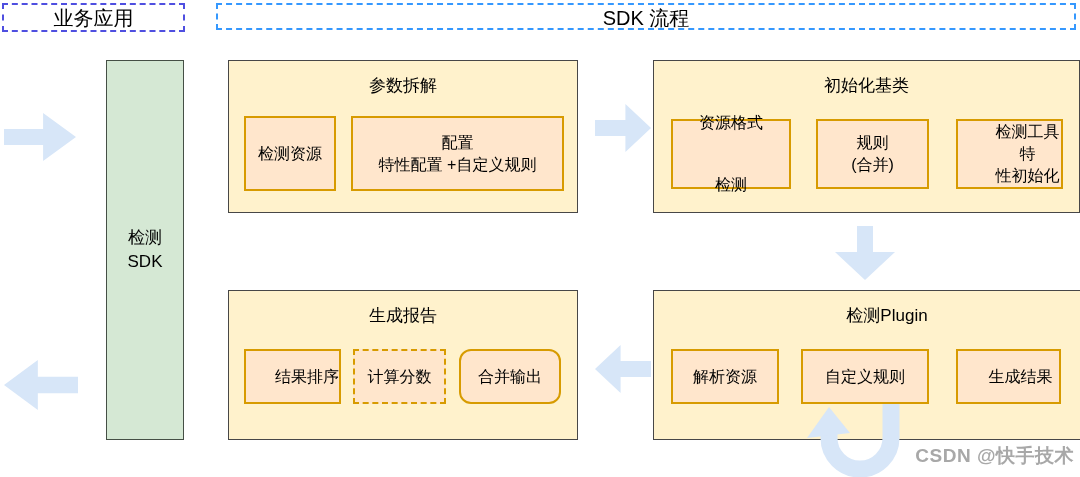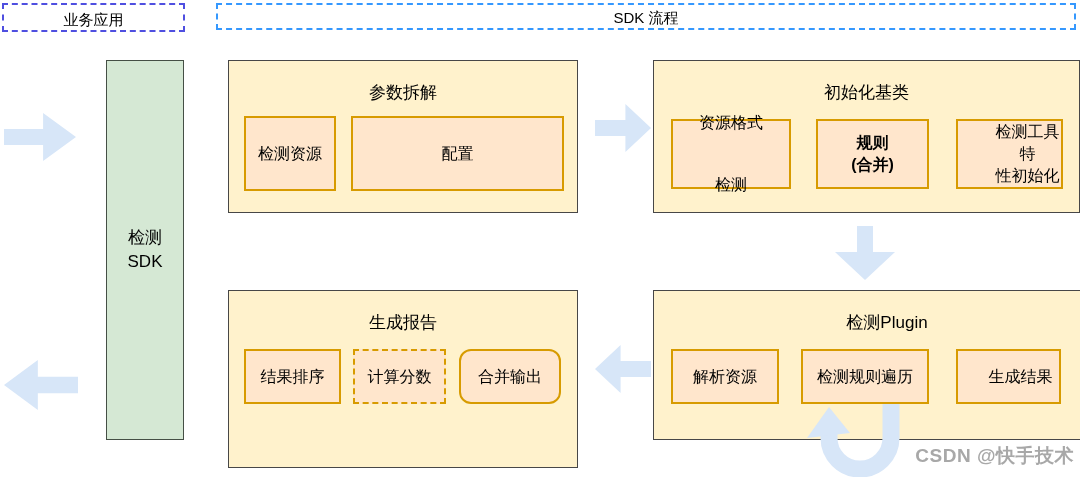--- a/index.html
+++ b/index.html
@@ -6,43 +6,43 @@
   body{
     width:1080px;height:477px;position:relative;overflow:hidden;
     background:#ffffff;
     font-family:"Liberation Sans","DejaVu Sans",sans-serif;
     color:#000;
   }
   .abs{position:absolute;box-sizing:border-box;}
   
   .hdr{
     background:#ffffff;
-    display:flex;align-items:flex-end;justify-content:center;
-    font-size:15px;
+    display:flex;align-items:flex-start;justify-content:center;
+    font-size:20px;
   }
   .hdr-business{left:2px;top:3px;width:183px;height:29px;border:2px dashed #4f4fe0;}
   .hdr-flow{left:216px;top:3px;width:860px;height:27px;border:2px dashed #3598fe;}
   
   .sdkbar{
     left:106px;top:60px;width:78px;height:380px;
     background:#d5e8d4;border:1px solid #454f45;
     display:flex;flex-direction:column;align-items:center;justify-content:center;
     font-size:17px;line-height:24px;
   }
   
   .group{
     background:#fff2cc;border:1px solid #474747;
   }
   .group .gtitle{
-    text-align:center;padding-top:22px;font-size:17px;line-height:20px;
+    text-align:center;padding-top:15px;font-size:17px;line-height:20px;
   }
   .g-param{left:228px;top:60px;width:350px;height:153px;}
   .g-init{left:653px;top:60px;width:427px;height:153px;}
   .g-plugin{left:653px;top:290px;width:468px;height:150px;}
-  .g-report{left:228px;top:290px;width:350px;height:178px;}
+  .g-report{left:228px;top:290px;width:350px;height:150px;}
   
   .item{
     position:absolute;box-sizing:border-box;
     background:#ffe6cc;border:2px solid #d79b00;
     display:flex;flex-direction:column;align-items:center;justify-content:center;
     font-size:16px;line-height:22px;text-align:center;
   }
   .item.dashed{border-style:dashed;}
   
   .row-param .item{top:55px;height:75px;}
@@ -76,36 +76,37 @@
 </svg>
 
 <div class="abs group g-param">
   <div class="gtitle">参数拆解</div>
   <div class="row-param">
     <div class="item" style="left:15px;width:92px;">
       <div>检测资源</div>
     </div>
     <div class="item" style="left:122px;width:213px;">
       <div>配置</div>
+      <div>特性配置 +自定义规则</div>
     </div>
   </div>
 </div>
 
 <svg class="arrow-svg" style="left:595px;top:104px;" width="56" height="48" viewBox="0 0 70 48" preserveAspectRatio="none">
   <polygon points="0,16 38,16 38,0 70,24 38,48 38,32 0,32" fill="#d7e6f8"></polygon>
 </svg>
 
 <div class="abs group g-init">
   <div class="gtitle">初始化基类</div>
   <div class="row-init">
     <div class="item" style="left:17px;width:120px;gap:40px;">
       <div>资源格式</div>
       <div>检测</div>
     </div>
-    <div class="item" style="left:162px;width:113px;font-weight:bold;">
+    <div class="item" style="left:162px;width:113px;">
       <div>规则</div>
       <div>(合并)</div>
     </div>
     <div class="item" style="left:302px;width:107px;padding-left:36px;">
       <div>检测工具特</div>
       <div>性初始化</div>
     </div>
   </div>
 </div>
 
@@ -113,41 +114,41 @@
   <polygon points="22,0 38,0 38,26 60,26 30,54 0,26 22,26" fill="#d7e6f8"></polygon>
 </svg>
 
 <div class="abs group g-plugin">
   <div class="gtitle">检测Plugin</div>
   <div class="row-bottom">
     <div class="item" style="left:17px;width:108px;font-family:Liberation Serif, serif;">
       <div>解析资源</div>
     </div>
     <div class="item" style="left:147px;width:128px;">
-      <div>检测规则遍历</div>
+      <div>自定义规则</div>
     </div>
     <div class="item" style="left:302px;width:105px;padding-left:24px;">
       <div>生成结果</div>
     </div>
   </div>
 </div>
 
 <svg class="arrow-svg loop" style="left:800px;top:402px;" width="110" height="75" viewBox="0 0 110 75">
   <path d="M 91 2 L 91 36 A 31 31 0 0 1 29 36 L 29 30" fill="none" stroke-width="17" stroke="#d7e6f8"></path>
   <polygon points="29,5 7,36 50,31" fill="#d7e6f8"></polygon>
 </svg>
 
 <svg class="arrow-svg" style="left:595px;top:345px;" width="56" height="48" viewBox="0 0 70 48" preserveAspectRatio="none">
   <polygon points="70,16 32,16 32,0 0,24 32,48 32,32 70,32" fill="#d7e6f8"></polygon>
 </svg>
 
 <div class="abs group g-report">
   <div class="gtitle">生成报告</div>
   <div class="row-bottom">
-    <div class="item" style="left:15px;width:97px;">
+    <div class="item" style="left:15px;width:97px;align-items:flex-end;">
       <div>结果排序</div>
     </div>
     <div class="item dashed" style="left:124px;width:93px;">
       <div>计算分数</div>
     </div>
     <div class="item" style="left:230px;width:102px;border-radius:12px;">
       <div>合并输出</div>
     </div>
   </div>
 </div>

